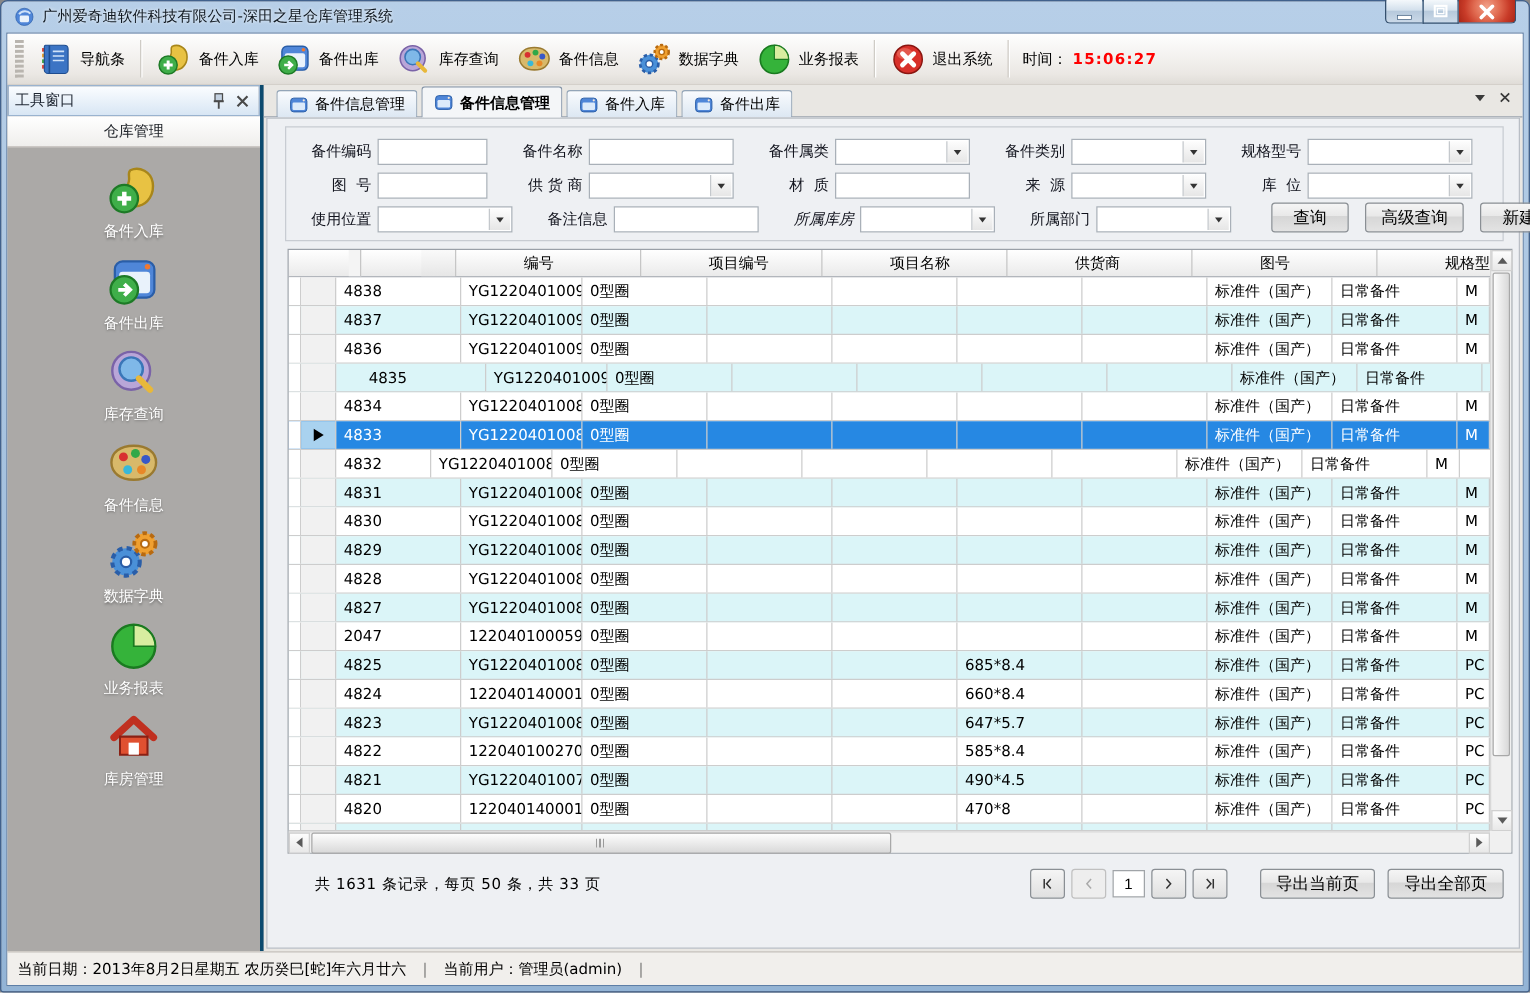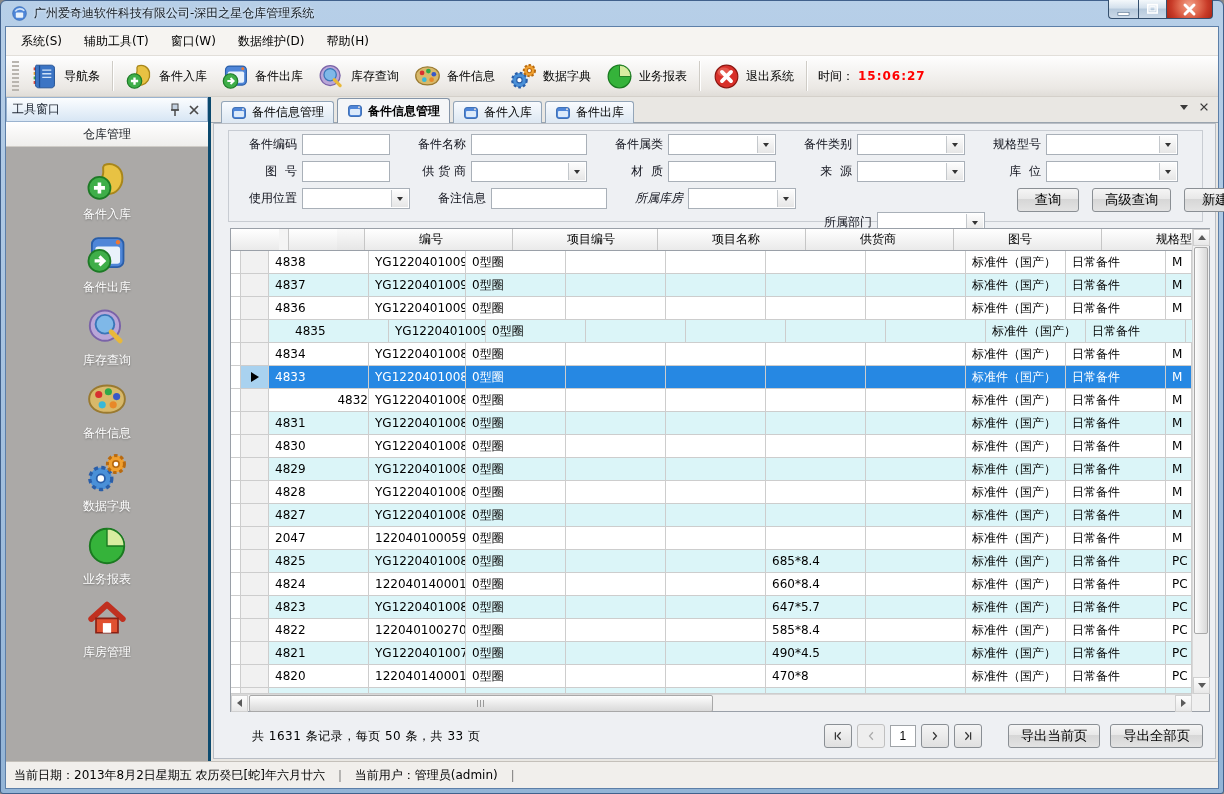--- a/index.html
+++ b/index.html
@@ -49,21 +49,21 @@
     background:linear-gradient(#f9fbfe,#dce7f2);position:relative;bottom:-1px;cursor:default;}
   .tab.active{height:24px;background:#f4f6f8;font-weight:bold;border-color:#8595a8;z-index:2;}
   .tab-ic{width:16px;height:16px;}
   .tab-ic svg{width:100%;height:100%;}
   .strip-icons{position:absolute;right:8px;top:4px;display:flex;gap:10px;align-items:center;}
   .caret-down{width:0;height:0;border-left:4px solid transparent;border-right:4px solid transparent;border-top:5px solid #3a3a3a;}
   .strip-x{width:12px;height:12px;}
   
   .panel{flex:1;min-height:0;margin:0 2px 2px 2px;background:#eef0f3;border:1px solid #b9bec5;position:relative;}
   .formbox{position:absolute;left:14px;right:12px;top:6px;height:92px;border:1px solid #c8ccd2;padding:3px 0 0 6px;box-sizing:border-box;}
-  .frow{display:flex;align-items:flex-start;height:27px;}
+  .frow{display:flex;align-items:flex-end;height:27px;}
   .fcell{display:flex;align-items:center;}
   .flabel{text-align:right;margin-right:5px;white-space:pre;color:#10121c;}
   .ftext,.fselect{height:21px;background:#fff;border:1px solid #a9b0b8;box-sizing:border-box;}
   .fselect{position:relative;}
   .fsel-btn{position:absolute;right:1px;top:1px;bottom:1px;width:16px;background:linear-gradient(#fdfdfd,#e6e6e6);border-left:1px solid #c4c8cc;display:flex;align-items:center;justify-content:center;}
   .fsel-btn .caret-down{border-top-color:#333;border-left-width:3.5px;border-right-width:3.5px;border-top-width:4.5px;}
   .btn{height:24px;background:linear-gradient(#f5f5f5,#e8e8e8 45%,#d6d6d6 46%,#e3e3e3);border:1px solid #8a8f94;border-radius:3px;
     display:inline-flex;align-items:center;justify-content:center;padding:0 12px;cursor:default;white-space:nowrap;}
   .fbuttons{display:flex;gap:13px;margin-left:18px;}
   
@@ -139,27 +139,20 @@
         </div>
         <div class="win-btn close">
           <span style="width:100%;height:100%;display:block"><svg viewBox="0 0 40 18">
               <path d="M16 4.5l8 8M24 4.5l-8 8" stroke="#fff" stroke-width="2.6" stroke-linecap="round"></path>
             </svg></span>
         </div>
       </div>
   </div>
 
   <div class="app-body">
-    <div class="menubar" id="menubar">
-        <div class="menu-item">系统(S)</div>
-        <div class="menu-item">辅助工具(T)</div>
-        <div class="menu-item">窗口(W)</div>
-        <div class="menu-item">数据维护(D)</div>
-        <div class="menu-item">帮助(H)</div>
-      </div>
 
     <div class="toolbar">
       <div class="tb-grip"></div>
       <div id="toolbar-items" style="display:flex;align-items:center;">
           <div class="tb-item">
             <span class="tb-ic"><svg viewBox="0 0 32 32">
                 <rect x="4" y="6" width="4" height="3.2" fill="#e04838"></rect>
                 <rect x="4" y="11" width="4" height="3.2" fill="#e8a030"></rect>
                 <rect x="4" y="16" width="4" height="3.2" fill="#48a848"></rect>
                 <rect x="4" y="21" width="4" height="3.2" fill="#e04838"></rect>
@@ -573,21 +566,21 @@
                   <div class="gc" style="width: 100px;"></div>
                   <div class="gc" style="width: 100px;"></div>
                   <div class="gc" style="width: 100px;"></div>
                   <div class="gc" style="width: 100px;">标准件（国产）</div>
                   <div class="gc" style="width: 100px;">日常备件</div>
                   <div class="gc" style="width: 26px;">M</div>
                 </div>
                 <div class="grow">
                   <div class="gc ind" style="width: 10px;"></div>
                   <div class="gc rh" style="width: 28px;"></div>
-                  <div class="gc" style="width: 100px; text-align: right;">4832</div>
+                  <div class="gc" style="width: 76px;">4832</div>
                   <div class="gc" style="width: 97px;">YG12204010087</div>
                   <div class="gc" style="width: 100px;">0型圈</div>
                   <div class="gc" style="width: 100px;"></div>
                   <div class="gc" style="width: 100px;"></div>
                   <div class="gc" style="width: 100px;"></div>
                   <div class="gc" style="width: 100px;"></div>
                   <div class="gc" style="width: 100px;">标准件（国产）</div>
                   <div class="gc" style="width: 100px;">日常备件</div>
                   <div class="gc" style="width: 26px;">M</div>
                 </div>

